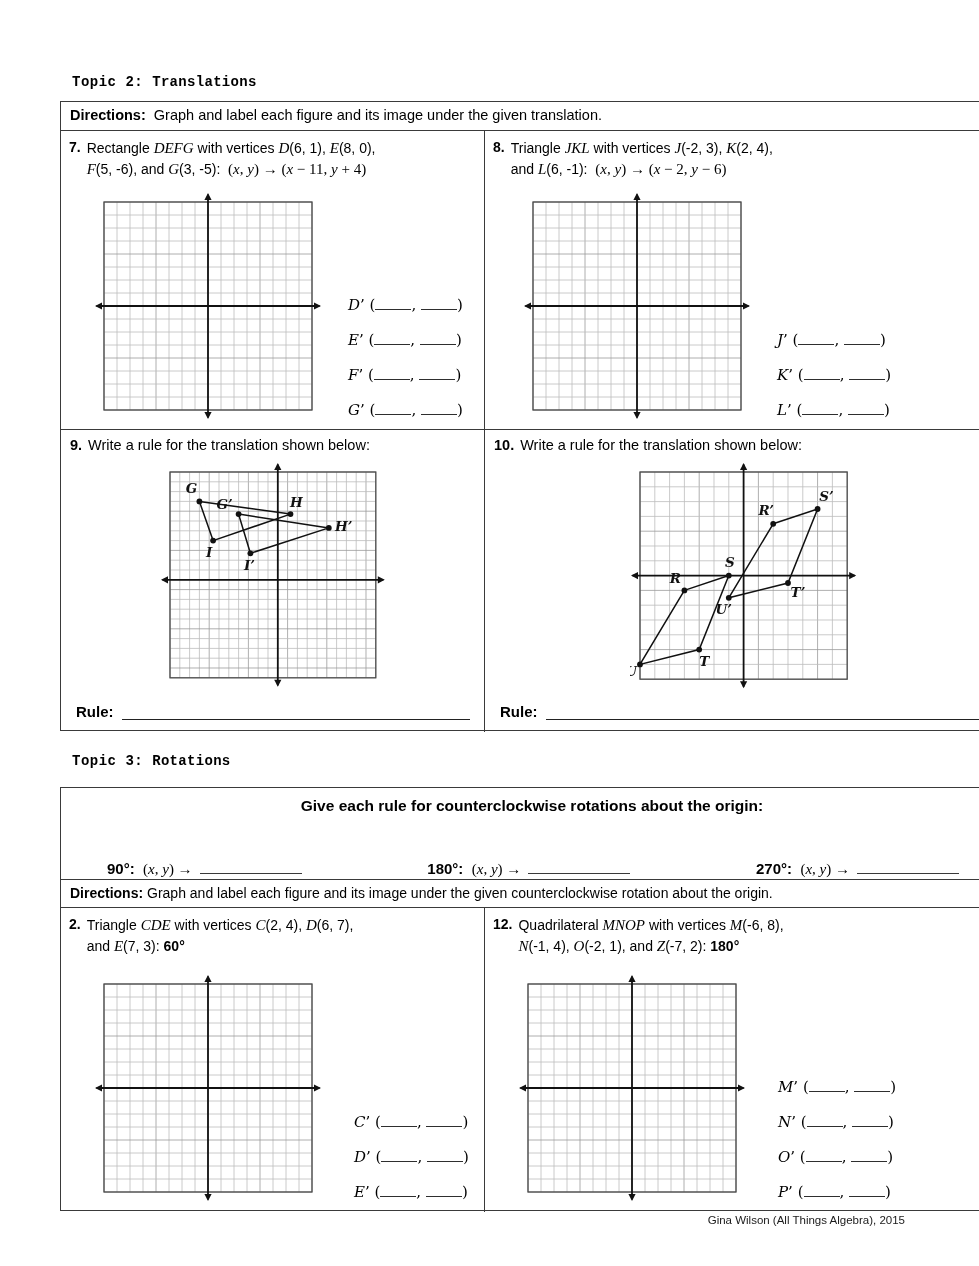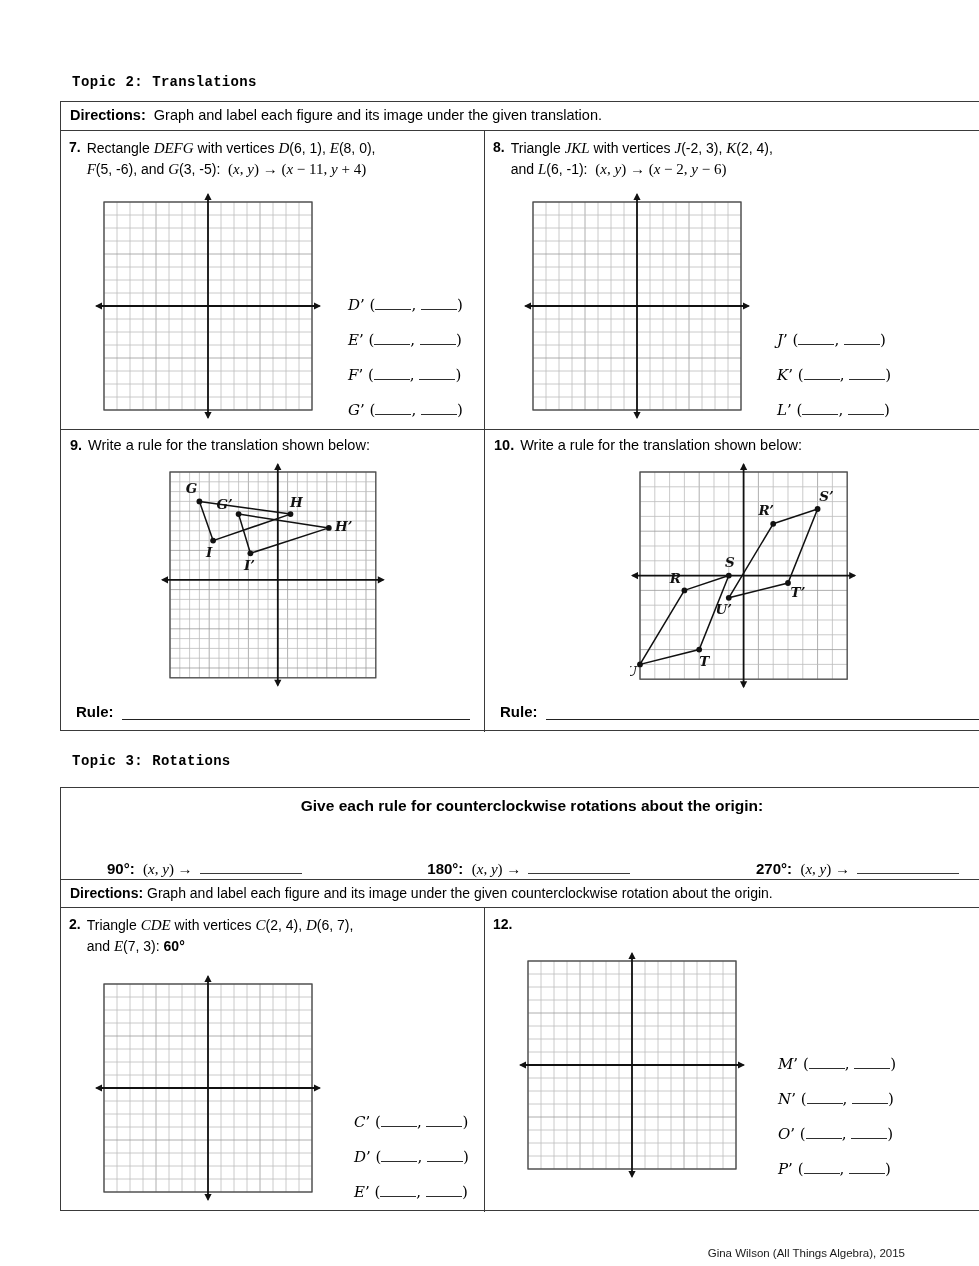--- a/index.html
+++ b/index.html
@@ -41,21 +41,21 @@
   .rule-line { flex:1; border-bottom:1.6px solid #222; margin-left:8px; height:3px; }
 
   
   .banner-cell { display:block; height:92px; padding-top:9px; }
   .banner { text-align:center; font-weight:bold; font-size:15.5px; }
   .rot-rules { display:flex; justify-content:space-between; margin-top:45px; padding:0 44px 0 46px; }
   .rot-item { white-space:nowrap; font-size:15px; }
   .rot-deg { font-weight:bold; }
   .rot-blank { display:inline-block; width:102px; height:12px; border-bottom:1.5px solid #3a3a3a; margin-left:7px; }
 
-  .footer { position:absolute; top:1214px; right:74px; font-size:11.5px; color:#1a1a1a;margin-top:33px; }
+  .footer { position:absolute; top:1214px; right:74px; font-size:11.5px; color:#1a1a1a; }
 
   svg text { user-select:none; }
 </style>
 </head>
 <body>
 
 <div class="page">
 
   <div class="topic-heading" style="top:74px;">
     <span class="topic-prefix">Topic 2:</span>
@@ -414,20 +414,21 @@
           <div class="answers ml34">
               <div class="ans-row"><span><i>C</i>’</span> (<span class="blank"></span>, <span class="blank"></span>)</div>
               <div class="ans-row"><span><i>D</i>’</span> (<span class="blank"></span>, <span class="blank"></span>)</div>
               <div class="ans-row"><span><i>E</i>’</span> (<span class="blank"></span>, <span class="blank"></span>)</div>
             </div>
         </div>
       </div>
       <div class="cell-r">
         <div class="prob-head">
           <span class="pnum">12.</span>
+          <span class="ptext">Quadrilateral <i>MNOP</i> with vertices <i>M</i>(-6, 8),<br><i>N</i>(-1, 4), <i>O</i>(-2, 1), and <i>Z</i>(-7, 2): <b>180°</b></span>
         </div>
         <div class="prob-body pad33" style="margin-top:16px;">
           <div class="fig0"><svg width="228" height="228" viewBox="0 0 228 228" xmlns="http://www.w3.org/2000/svg">
                 <line x1="10" y1="10" x2="10" y2="218" stroke="#9b9b9b" stroke-width="0.8"></line>
                 <line x1="23" y1="10" x2="23" y2="218" stroke="#bcbcbc" stroke-width="0.8"></line>
                 <line x1="36" y1="10" x2="36" y2="218" stroke="#bcbcbc" stroke-width="0.8"></line>
                 <line x1="49" y1="10" x2="49" y2="218" stroke="#bcbcbc" stroke-width="0.8"></line>
                 <line x1="62" y1="10" x2="62" y2="218" stroke="#9b9b9b" stroke-width="0.8"></line>
                 <line x1="75" y1="10" x2="75" y2="218" stroke="#bcbcbc" stroke-width="0.8"></line>
                 <line x1="88" y1="10" x2="88" y2="218" stroke="#bcbcbc" stroke-width="0.8"></line>

